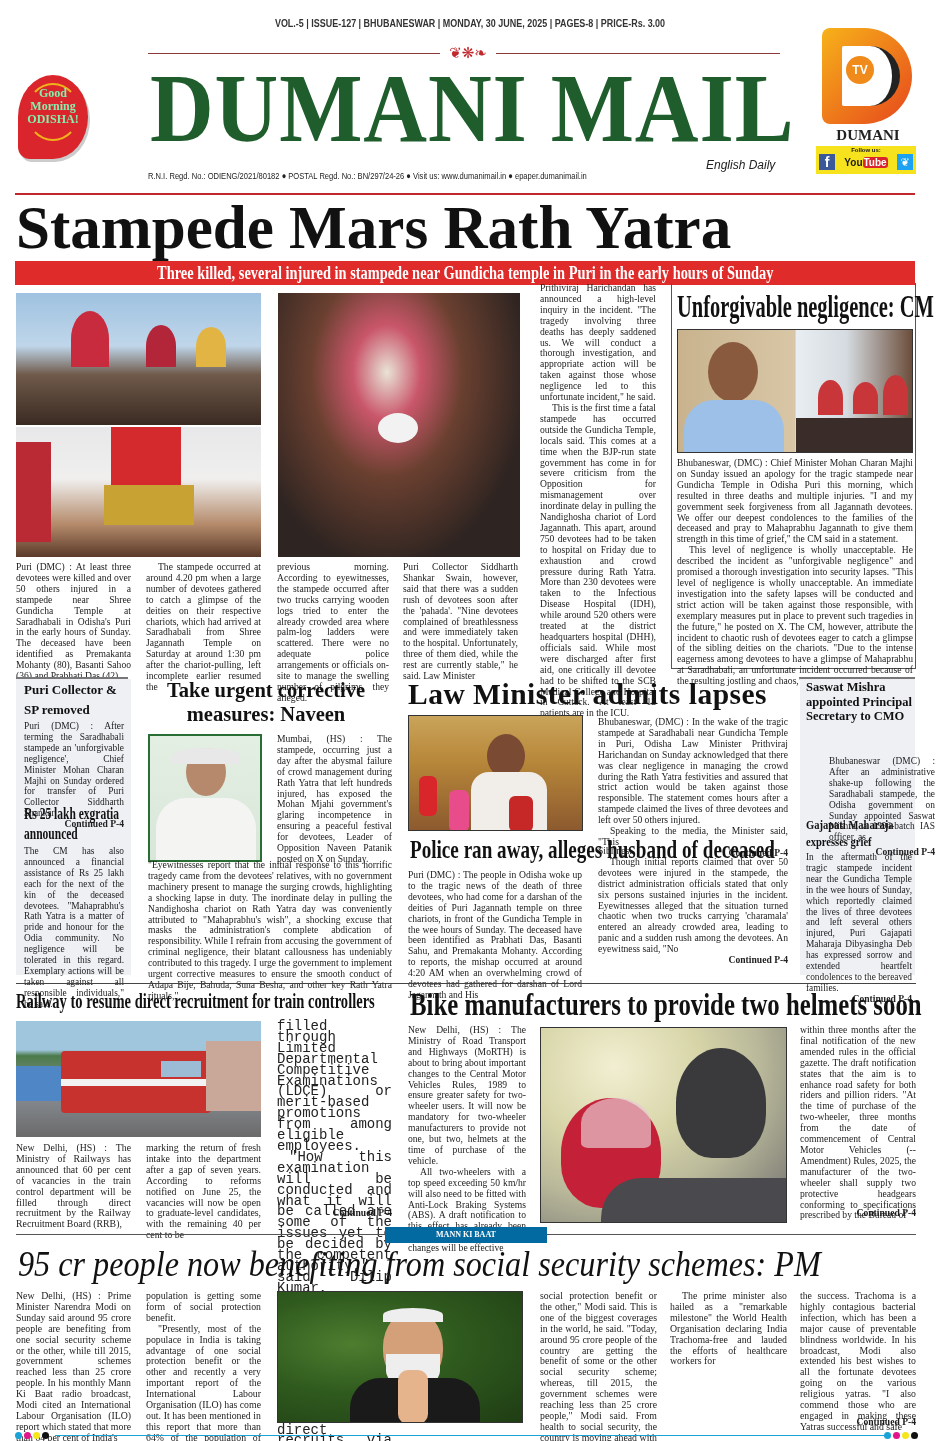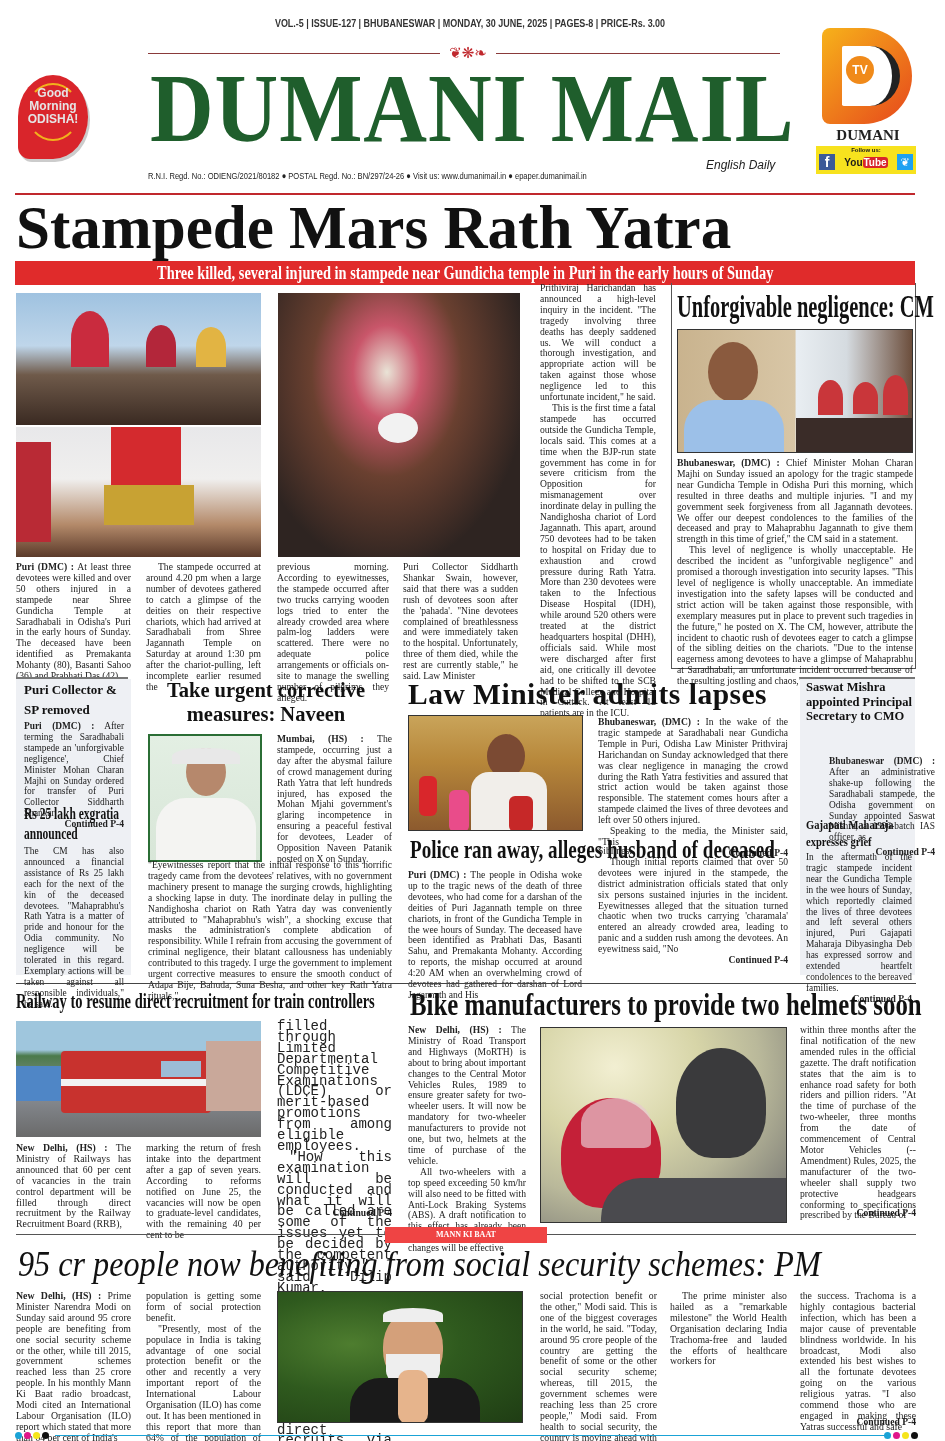--- a/index.html
+++ b/index.html
@@ -1,39 +1,39 @@
 <!DOCTYPE html>
 <html><head>
 <meta charset="utf-8">
 <style>
   * { box-sizing: border-box; margin: 0; padding: 0; }
   html, body { width: 945px; height: 1441px; background: #fff; overflow: hidden; }
   body { position: relative; font-family: "Liberation Serif", serif; color: #1a1a1a; }
   .abs { position: absolute; }
   .txt { font-family: "Liberation Serif", serif; font-size: 9.6px; line-height: 10.9px; text-align: justify; color: #222; }
-  .dl { font-weight: bold; }
+  .dl { font-weight: normal; }
   .cont { font-weight: bold; text-align: right; font-size: 9.6px; display: block; }
   .hl { font-family: "Liberation Serif", serif; font-weight: bold; color: #111; }
   .cond { display: inline-block; transform-origin: left top; white-space: nowrap; }
   .rule { position: absolute; height: 1px; background: #555; }
   .photo { position: absolute; overflow: hidden; border: 1px solid #333; }
   .grey { background: #eef0f4; }
   .para { text-indent: 12px; }
 </style>
 </head>
 <body>
 
 <div class="abs" style="left:200px; top:18px; width:540px; text-align:center; font-family:'Liberation Sans',sans-serif; font-size:10.2px; font-weight:bold; color:#333; transform:scaleX(0.88); transform-origin:center;">VOL.-5 | ISSUE-127 | BHUBANESWAR | MONDAY, 30 JUNE, 2025 | PAGES-8 | PRICE-Rs. 3.00</div>
 
 <div class="abs" style="left:148px; top:53px; width:632px; height:1px; background:#8a3a3a;"></div>
 <div class="abs" style="left:440px; top:44px; width:56px; height:18px; background:#fff; text-align:center; color:#c0282d; font-size:15px; line-height:18px;">❦❋❧</div>
 
 <div class="abs" style="left:18px; top:75px; width:70px; height:84px; background:#d9252b; border-radius:50% 50% 50% 12px; transform:rotate(0deg); box-shadow:2px 3px 0 #ccc;">
   <div style="position:absolute; left:8px; top:8px; width:54px; height:58px; border:2px solid #f2b21c; border-radius:50%; border-left-color:transparent; border-right-color:transparent;"></div>
-  <div style="position:absolute; left:0; top:12px; width:70px; text-align:center; color:#e5e5e5; font-family:Liberation Sans, sans-serif; font-weight:bold; font-size:12px; line-height:13px;">
+  <div style="position:absolute; left:0; top:12px; width:70px; text-align:center; color:#86efac; font-family:Liberation Serif, serif; font-weight:bold; font-size:12px; line-height:13px;">
     <div>Good</div>
     <div>Morning</div>
     <div>ODISHA!</div>
   </div>
 </div>
 
 <div class="abs" style="left:150px; top:58px; width:635px; height:100px; overflow:visible;">
   <span class="cond" style="font-family:'Liberation Serif',serif; font-weight:bold; font-size:98px; line-height:100px; color:#1f5e2c; font-variant:small-caps; letter-spacing:1px; transform:scaleX(0.90);">DUMANI MAIL</span>
 </div>
 <div class="abs" style="left:706px; top:158px; font-family:'Liberation Sans',sans-serif; font-style:italic; font-size:12px; color:#222;">English Daily</div>
@@ -203,21 +203,21 @@
 <div class="photo" style="left:540px; top:1027px; width:247px; height:196px; background:radial-gradient(ellipse at 30% 20%,#f2efd2 0%,#d7d5a8 35%,#b9b89a 60%,#6e6e6e 100%);">
   <div style="position:absolute; left:20px; top:70px; width:100px; height:110px; background:#c42038; border-radius:50% 50% 40% 40%;"></div>
   <div style="position:absolute; left:40px; top:70px; width:70px; height:50px; background:#e8c8d0; border-radius:50% 50% 10% 10%; opacity:0.7;"></div>
   <div style="position:absolute; left:135px; top:20px; width:90px; height:110px; background:#3a3a3c; border-radius:50% 50% 40% 40%;"></div>
   <div style="position:absolute; left:60px; top:150px; width:187px; height:46px; background:#4a4a4e; border-radius:40px 0 0 0;"></div>
 </div>
 <div class="abs txt" style="left:800px; top:1025px; width:116px; font-size:9.6px;">within three months after the final notification of the new amended rules in the official gazette. The draft notification states that the aim is to enhance road safety for both riders and pillion riders. "At the time of purchase of the two-wheeler, three months from the date of commencement of Central Motor Vehicles (-- Amendment) Rules, 2025, the manufacturer of the two-wheeler shall supply two protective headgears conforming to specifications prescribed by the Bureau of</div>
 <span class="abs cont" style="left:800px; top:1207px; width:116px;">Continued P-4</span>
 
 <div class="rule" style="left:16px; top:1234px; width:900px; height:1px; background:#555;"></div>
-<div class="abs" style="left:385px; top:1227px; width:162px; height:16px; background:#ef4444; color:#fff; text-align:center; font-family:'Liberation Serif',serif; font-weight:bold; font-size:8px; line-height:16px;">MANN KI BAAT</div>
+<div class="abs" style="left:385px; top:1227px; width:162px; height:16px; background:#0369a1; color:#fff; text-align:center; font-family:'Liberation Serif',serif; font-weight:bold; font-size:8px; line-height:16px;">MANN KI BAAT</div>
 <div class="abs" style="left:18px; top:1245px; width:900px; overflow:visible;">
   <span class="cond" style="font-family:'Liberation Serif',serif; font-style:italic; font-size:35px; line-height:40px; color:#111; transform:scaleX(0.92);">95 cr people now benefiting from social security schemes: PM</span>
 </div>
 
 <div class="abs txt" style="left:16px; top:1291px; width:115px; font-size:9.8px;">
   <span class="dl">New Delhi, (HS) :</span> <span>Prime Minister Narendra Modi on Sunday said around 95 crore people are benefiting from one social security scheme or the other, while till 2015, government schemes reached less than 25 crore people. In his monthly Mann Ki Baat radio broadcast, Modi cited an International Labour Organisation (ILO) report which stated that more than 64 per cent of India's</span>
 </div>
 <div class="abs txt" style="left:146px; top:1291px; width:115px; font-size:9.8px;">
   <div>population is getting some form of social protection benefit.</div>
   <div class="para">"Presently, most of the populace in India is taking advantage of one social protection benefit or the other and recently a very important report of the International Labour Organisation (ILO) has come out. It has been mentioned in this report that more than 64% of the population of India is now definitely availing some sort of</div>

